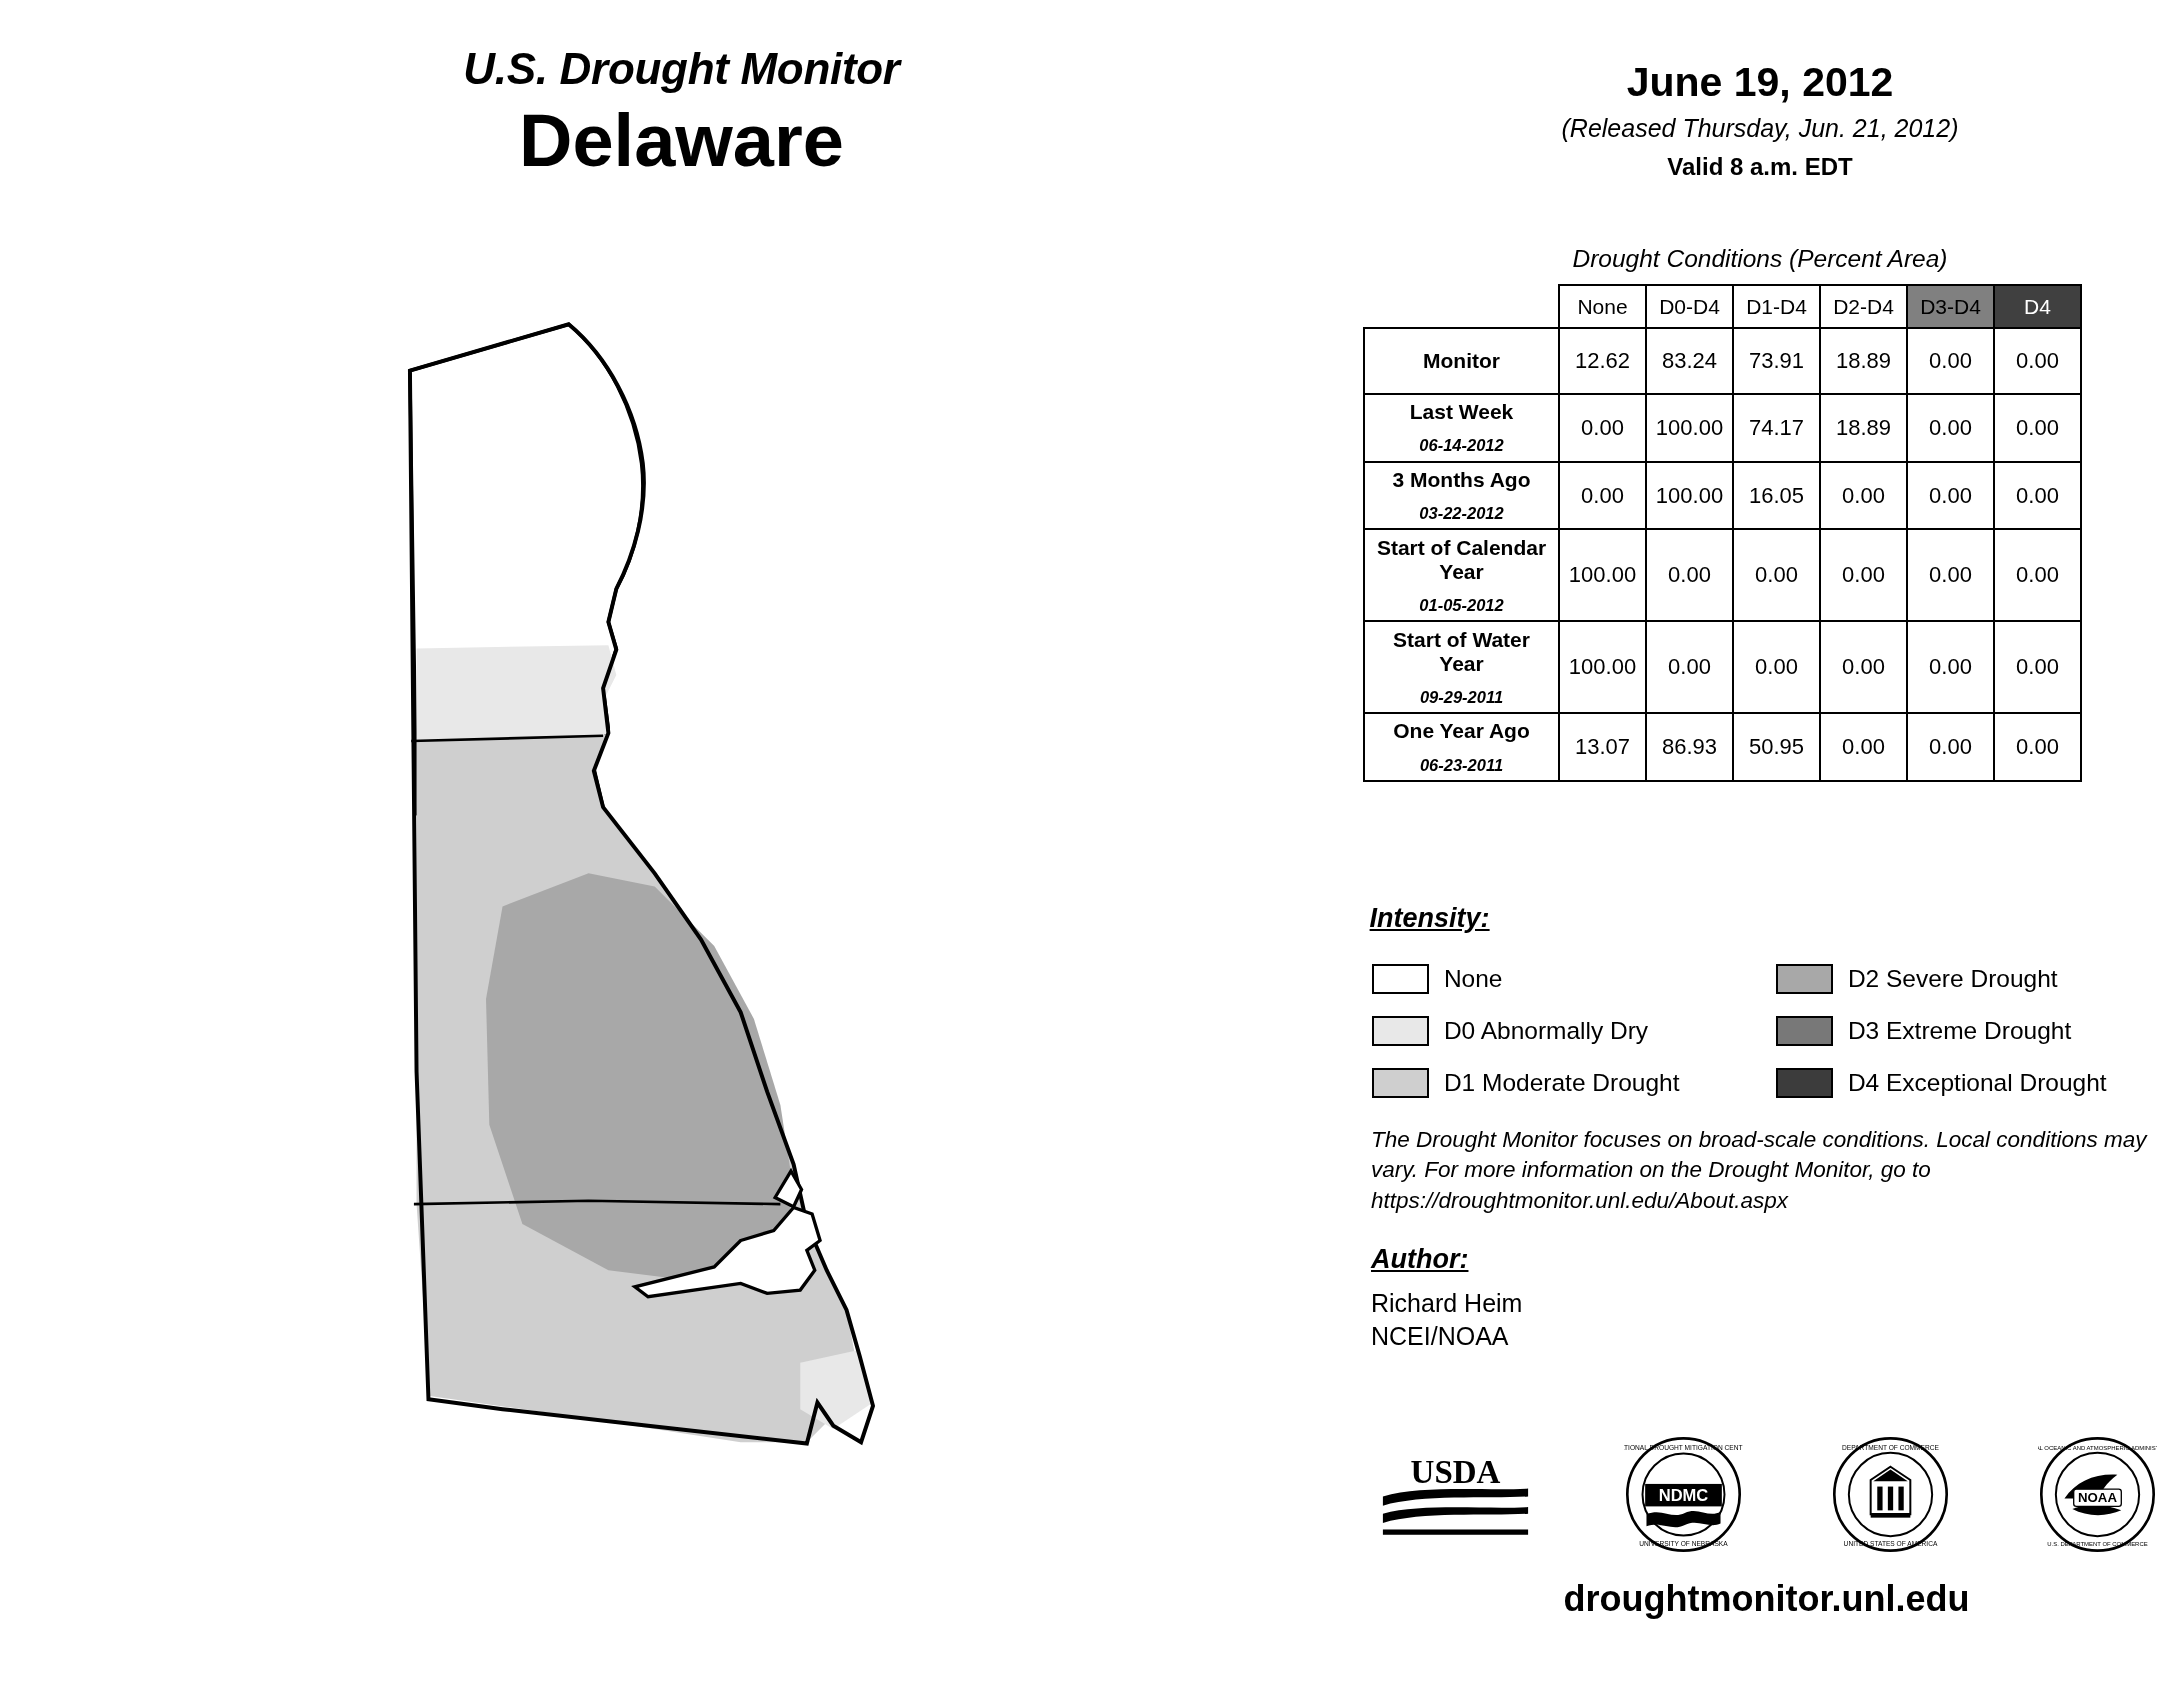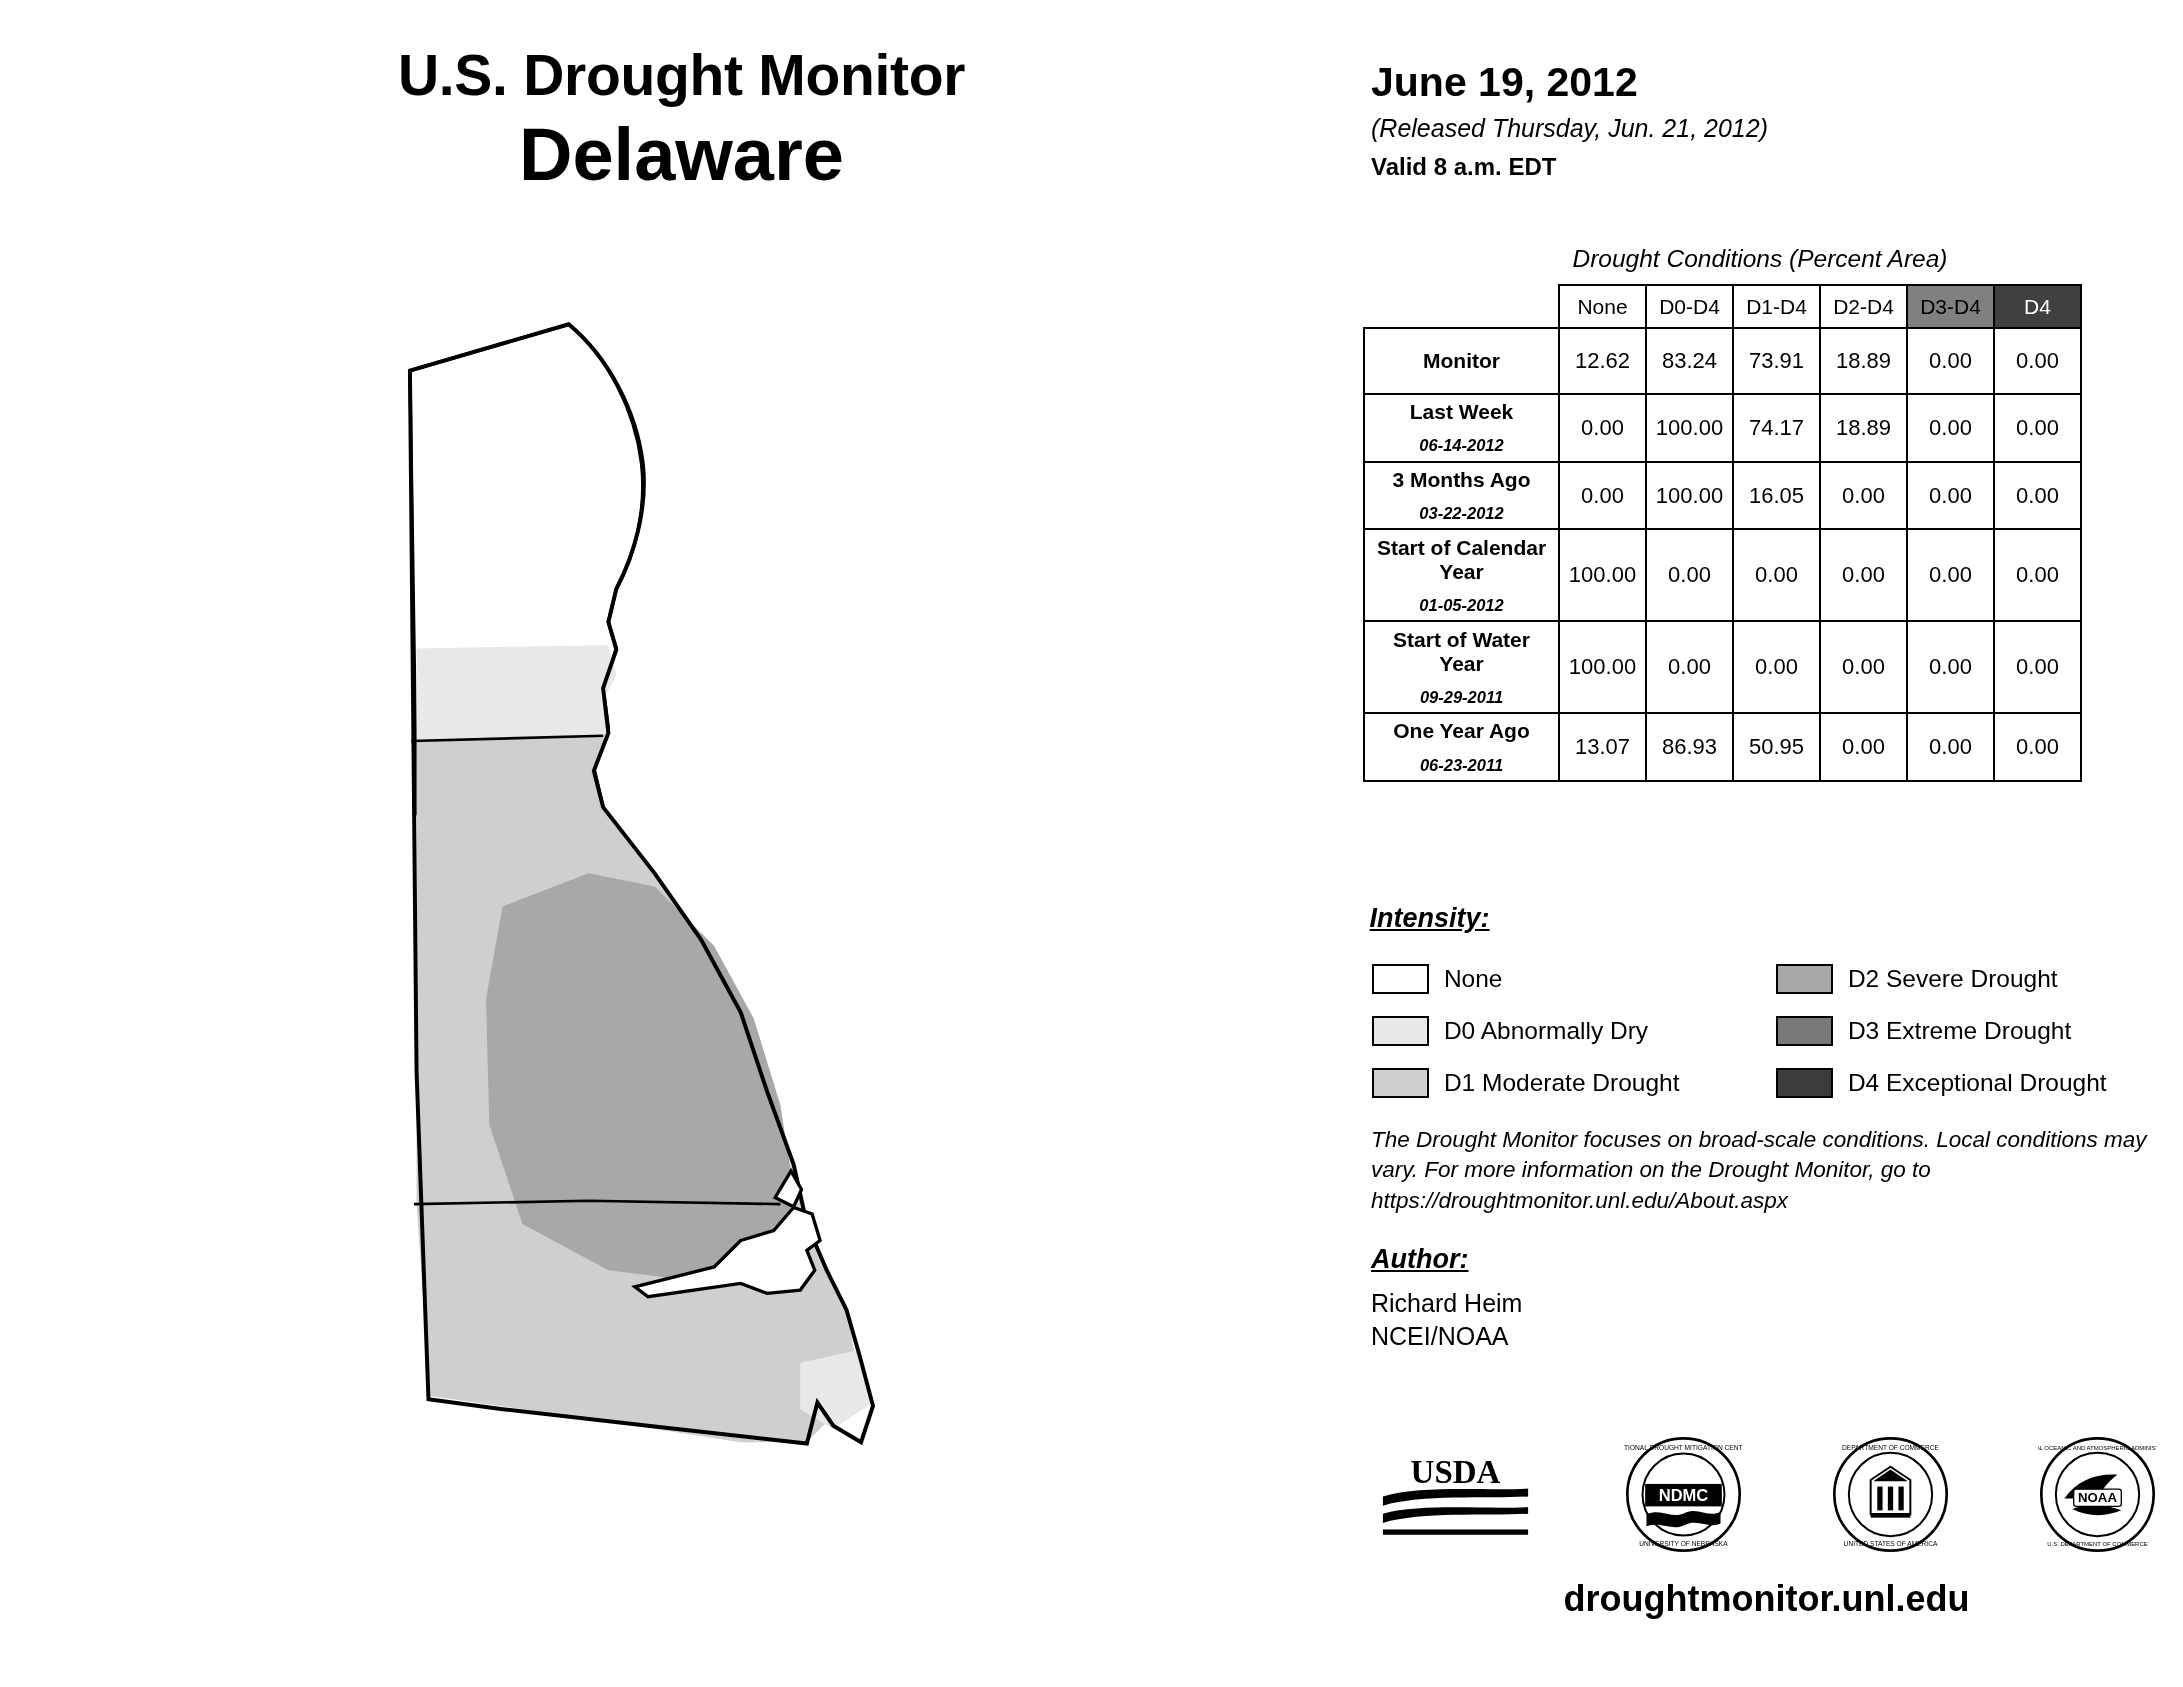--- a/index.html
+++ b/index.html
@@ -30,22 +30,23 @@
     height: 1687px;
   }
   .title-block {
     position: absolute;
     left: 0;
     top: 46px;
     width: 1363px;
     text-align: center;
   }
   .title-main {
-    font-size: 57px;
-    font-weight: bold;
+    font-size: 44px;
+    font-weight: bold;
+    font-style: italic;
     letter-spacing: -0.3px;
     line-height: 1.05;
   }
   .title-state {
     font-size: 74px;
     font-weight: bold;
     line-height: 1.1;
     margin-top: 8px;
   }
   .map-wrap {
@@ -59,24 +60,24 @@
   
   .right-col {
     position: absolute;
     left: 1363px;
     top: 0;
     width: 820px;
     height: 1687px;
   }
   .date-block {
     position: absolute;
-    left: 8px;
+    left: 0;
     top: 60px;
     width: 794px;
-    text-align: left;
+    text-align: center;
   }
   .date-main {
     font-size: 41px;
     font-weight: bold;
     line-height: 1.1;
   }
   .date-released {
     font-size: 25px;
     font-weight: normal;
     font-style: italic;

